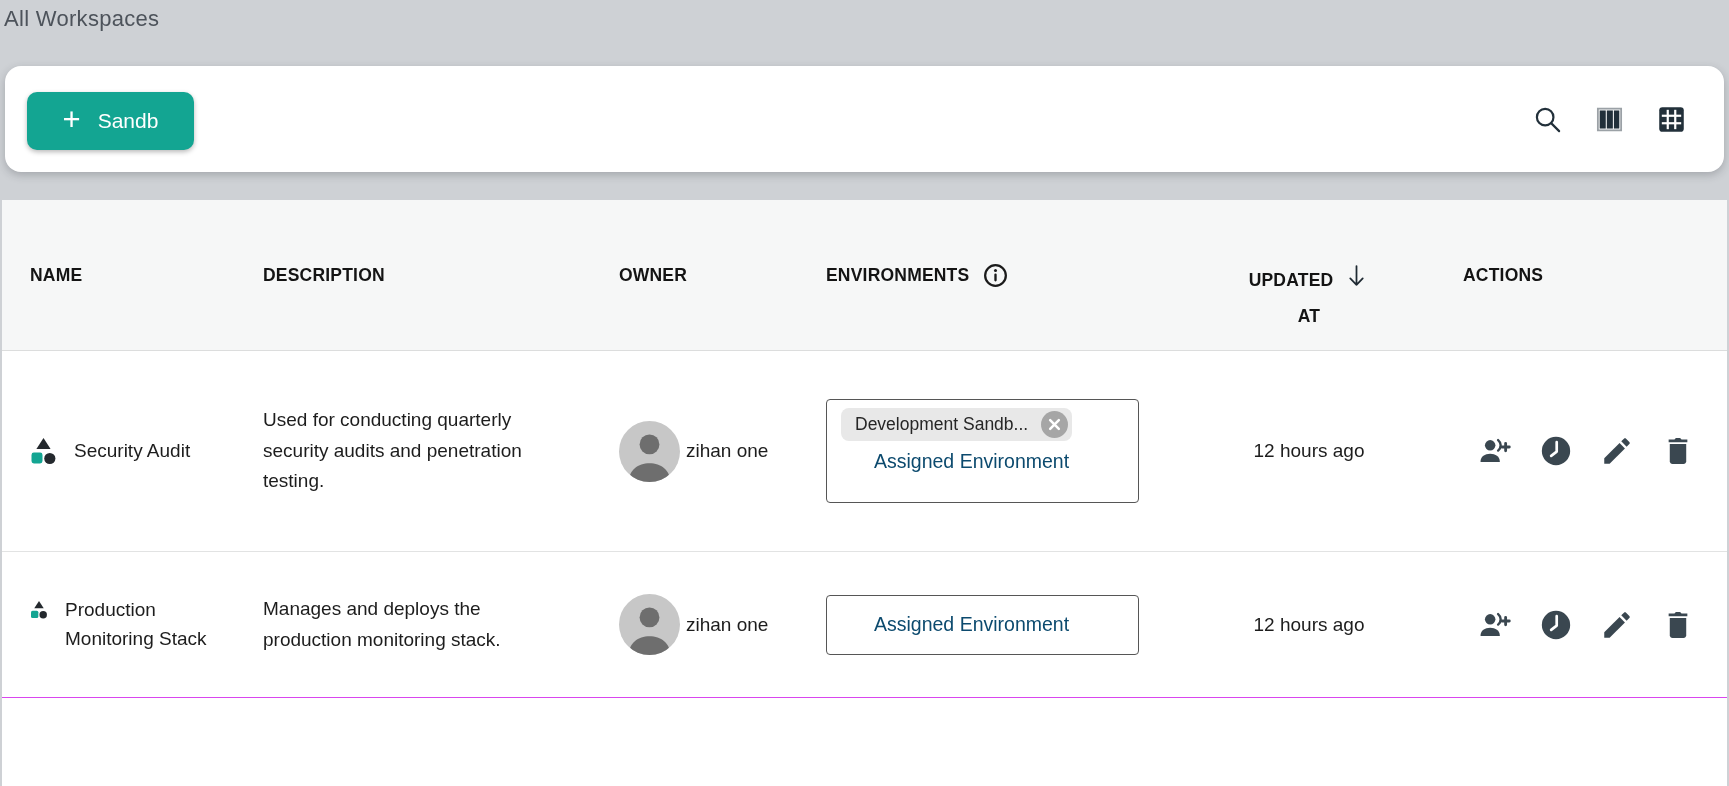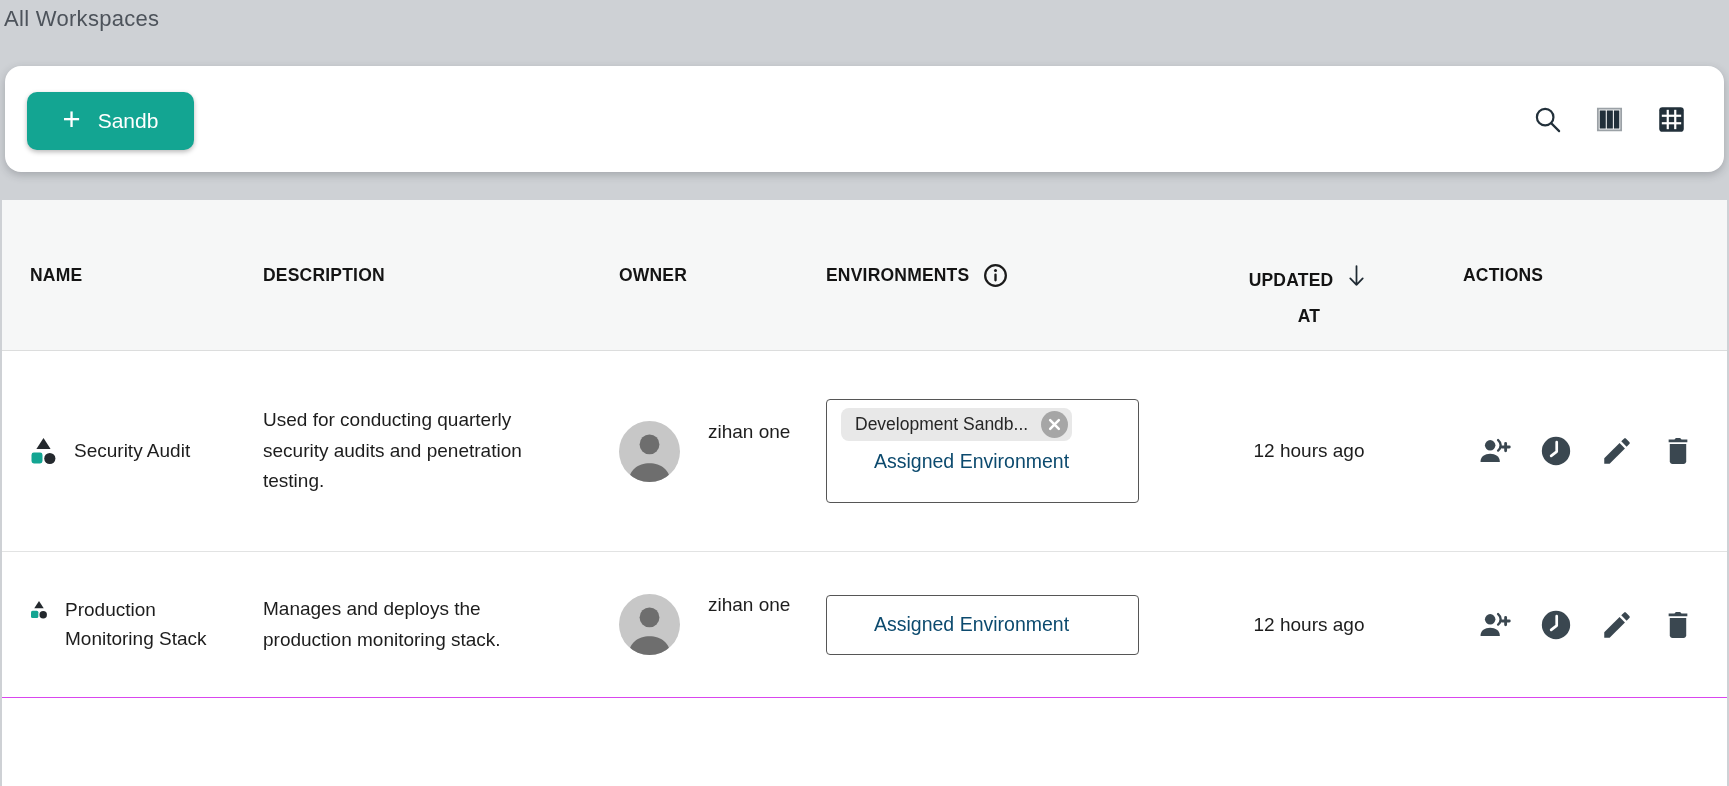--- a/index.html
+++ b/index.html
@@ -71,21 +71,21 @@
   .name-cell { display:flex; align-items:center; gap:17px; }
   .ws-icon-lg { width:27px; height:29px; flex:none; }
   .ws-icon-sm { width:18px; height:20px; flex:none; align-self:flex-start; margin-top:4px; }
   .name-cell--wrap { align-items:flex-start; }
   .name-text { line-height:1.5; }
   .name-text--narrow { width:160px; }
 
   .desc { line-height:1.62; max-width:276px; padding-right:10px; }
   .desc--r2 { max-width:254px; }
 
-  .owner-cell { display:flex; align-items:flex-start; gap:28px; }
+  .owner-cell { display:flex; align-items:center; gap:6px; }
   .avatar { width:61px; height:61px; flex:none; }
 
   .env-box {
     width:313px; border:1.5px solid #565656; border-radius:4px;
     padding:8px 14px; background:#fff; cursor:text;
   }
   .env-box--tall { height:104px; }
   .env-box--short { height:60px; display:flex; align-items:center; padding-top:0; padding-bottom:0; }
   .chip {
     display:inline-flex; align-items:center; gap:13px;

